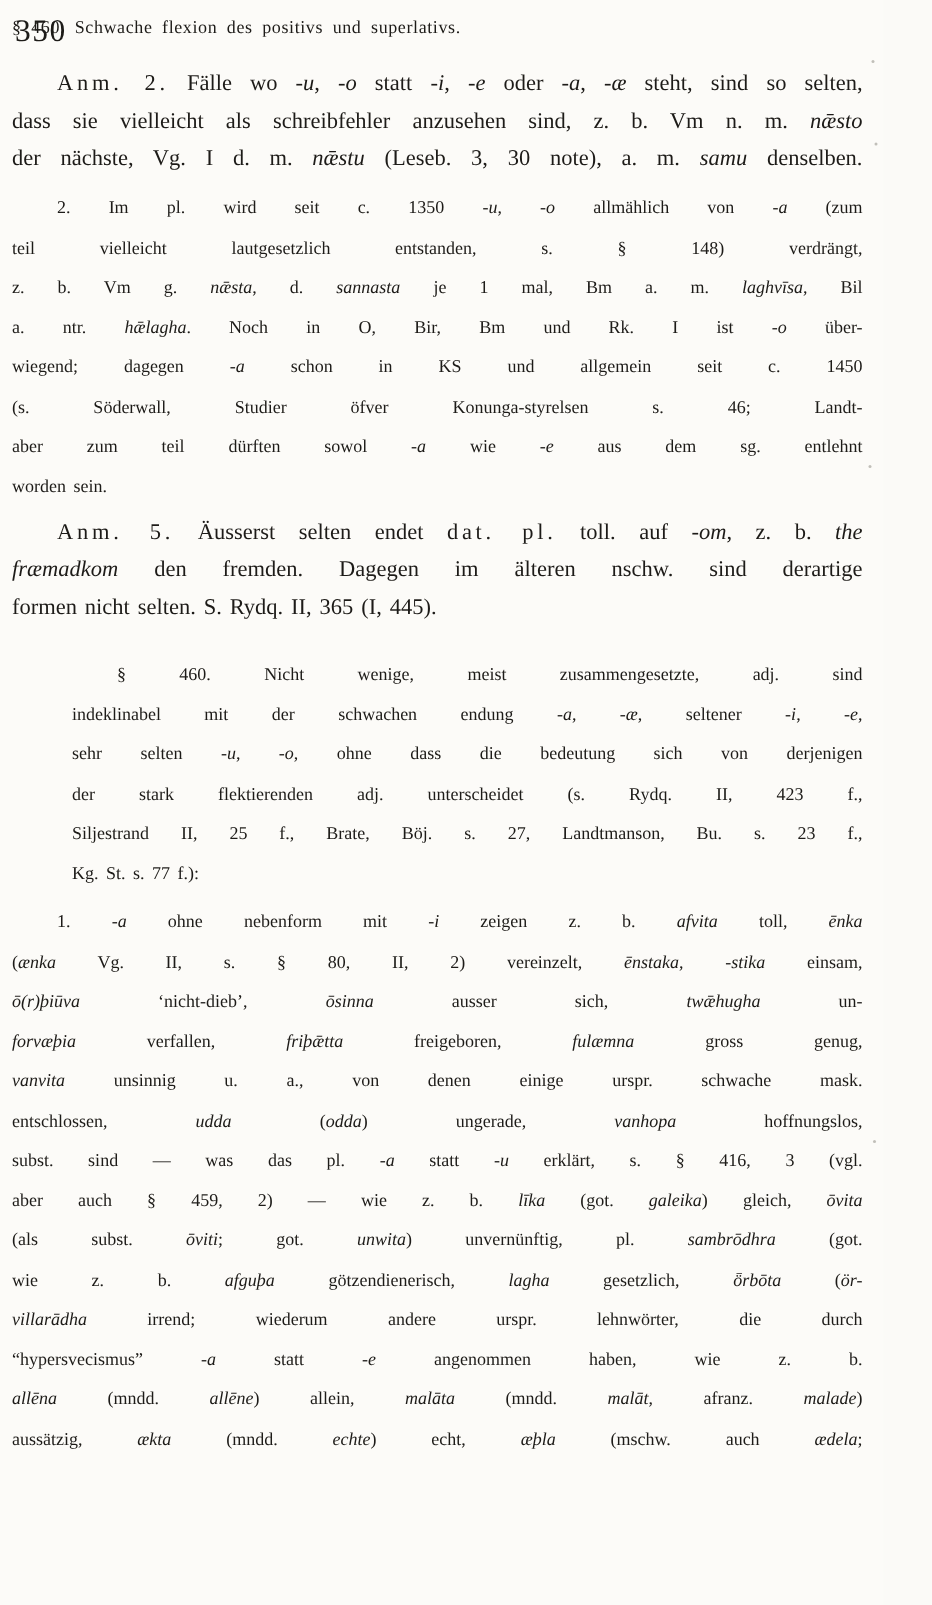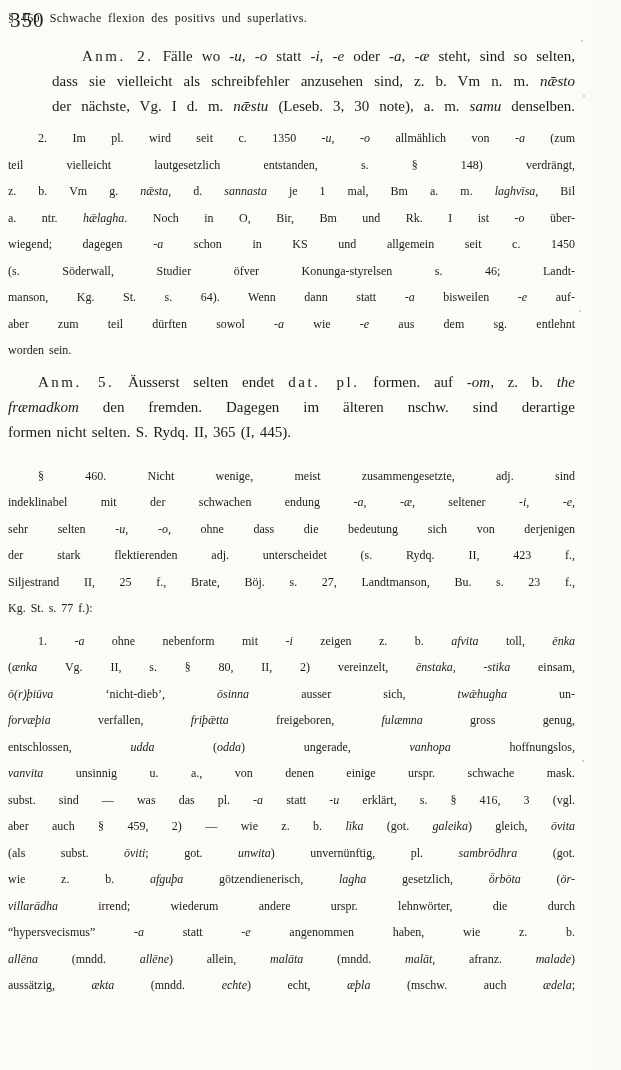--- a/index.html
+++ b/index.html
@@ -50,24 +50,24 @@
   .main {
     font-size: 12px;
     line-height: 26.5px;
     word-spacing: 2px;
   }
   .small {
     font-size: 15px;
     line-height: 25px;
     word-spacing: 1.5px;
   }
-  .anm2  { margin-top: 10px; margin-left: 44px; }
+  .anm2  { margin-top: 10px; }
   .para2 { margin-top: 6px; }
   .anm3  { margin-top: 6px; }
-  .s460  { margin-top: 18px; }
+  .s460  { margin-top: 18px; margin-left: 40px; }
   .item1 { margin-top: 6px; }
   .sperr { letter-spacing: 2.5px; }
   i { font-style: italic; }
   
   .speck {
     position: absolute;
     background: #9a9890;
     border-radius: 50%;
     width: 2px; height: 2px;
     opacity: 0.6;
@@ -93,47 +93,46 @@
       <div class="line"><span>der nächste, Vg. I d. m. </span><i>nǣstu</i><span> (Leseb. 3, 30 note), a. m. </span><i>samu</i><span> denselben.</span></div>
     </div>
 
   <div class="para main para2">
       <div class="line indent"><span>2.  Im pl. wird seit c. 1350 </span><i>-u</i><span>, </span><i>-o</i><span> allmählich von </span><i>-a</i><span> (zum</span></div>
       <div class="line"><span>teil vielleicht lautgesetzlich entstanden, s. § 148) verdrängt,</span></div>
       <div class="line"><span>z. b. Vm g. </span><i>nǣsta</i><span>, d. </span><i>sannasta</i><span> je 1 mal, Bm a. m. </span><i>laghvīsa</i><span>, Bil</span></div>
       <div class="line"><span>a. ntr. </span><i>hǣlagha</i><span>.  Noch in O, Bir, Bm und Rk. I ist </span><i>-o</i><span> über-</span></div>
       <div class="line"><span>wiegend; dagegen </span><i>-a</i><span> schon in KS und allgemein seit c. 1450</span></div>
       <div class="line"><span>(s. Söderwall, Studier öfver Konunga-styrelsen s. 46; Landt-</span></div>
-      <div class="line"><span>manson, Kg. St. s. 64).  Wenn dann statt </span><i>-a</i><span> bisweilen </span><i>-e</i><span> auf-</span></div>
       <div class="line"><span>aber zum teil dürften sowol </span><i>-a</i><span> wie </span><i>-e</i><span> aus dem sg. entlehnt</span></div>
       <div class="line last"><span>worden sein.</span></div>
     </div>
 
   <div class="para small anm3">
-      <div class="line indent"><span class="sperr">Anm. 5.</span><span>  Äusserst selten endet </span><span class="sperr">dat. pl.</span><span> formen. auf </span><i>-om</i><span>, z. b. </span><i>the</i></div>
+      <div class="line indent"><span class="sperr">Anm. 5.</span><span>  Äusserst selten endet </span><span class="sperr">dat. pl.</span><span> toll. auf </span><i>-om</i><span>, z. b. </span><i>the</i></div>
       <div class="line"><i>fræmadkom</i><span> den fremden.  Dagegen im älteren nschw. sind derartige</span></div>
       <div class="line last"><span>formen nicht selten.  S. Rydq. II, 365 (I, 445).</span></div>
     </div>
 
   <div class="para main s460">
       <div class="line indent"><span>§ 460.  Nicht wenige, meist zusammengesetzte, adj. sind</span></div>
       <div class="line"><span>indeklinabel mit der schwachen endung </span><i>-a</i><span>, </span><i>-æ</i><span>, seltener </span><i>-i</i><span>, </span><i>-e</i><span>,</span></div>
       <div class="line"><span>sehr selten </span><i>-u</i><span>, </span><i>-o</i><span>, ohne dass die bedeutung sich von derjenigen</span></div>
       <div class="line"><span>der stark flektierenden adj. unterscheidet (s. Rydq. II, 423 f.,</span></div>
       <div class="line"><span>Siljestrand II, 25 f., Brate, Böj. s. 27, Landtmanson, Bu. s. 23 f.,</span></div>
       <div class="line last"><span>Kg. St. s. 77 f.):</span></div>
     </div>
 
   <div class="para main item1">
       <div class="line indent"><span>1.  </span><i>-a</i><span> ohne nebenform mit </span><i>-i</i><span> zeigen z. b. </span><i>afvita</i><span> toll, </span><i>ēnka</i></div>
       <div class="line"><span>(</span><i>ænka</i><span> Vg. II, s. § 80, II, 2) vereinzelt, </span><i>ēnstaka</i><span>, </span><i>-stika</i><span> einsam,</span></div>
       <div class="line"><i>ō(r)þiūva</i><span> ‘nicht-dieb’, </span><i>ōsinna</i><span> ausser sich, </span><i>twǣhugha</i><span> un-</span></div>
       <div class="line"><i>forvæþia</i><span> verfallen, </span><i>friþǣtta</i><span> freigeboren, </span><i>fulæmna</i><span> gross genug,</span></div>
+      <div class="line"><i>vanvita</i><span> unsinnig u. a., von denen einige urspr. schwache mask.</span></div>
       <div class="line"><span>entschlossen, </span><i>udda</i><span> (</span><i>odda</i><span>) ungerade, </span><i>vanhopa</i><span> hoffnungslos,</span></div>
-      <div class="line"><i>vanvita</i><span> unsinnig u. a., von denen einige urspr. schwache mask.</span></div>
       <div class="line"><span>subst. sind — was das pl. </span><i>-a</i><span> statt </span><i>-u</i><span> erklärt, s. § 416, 3 (vgl.</span></div>
       <div class="line"><span>aber auch § 459, 2) — wie z. b. </span><i>līka</i><span> (got. </span><i>galeika</i><span>) gleich, </span><i>ōvita</i></div>
       <div class="line"><span>(als subst. </span><i>ōviti</i><span>; got. </span><i>unwita</i><span>) unvernünftig, pl. </span><i>sambrōdhra</i><span> (got.</span></div>
       <div class="line"><span>wie z. b. </span><i>afguþa</i><span> götzendienerisch, </span><i>lagha</i><span> gesetzlich, </span><i>ȫrbōta</i><span> (</span><i>ör-</i></div>
       <div class="line"><i>villarādha</i><span> irrend; wiederum andere urspr. lehnwörter, die durch</span></div>
       <div class="line"><span>“hypersvecismus” </span><i>-a</i><span> statt </span><i>-e</i><span> angenommen haben, wie z. b.</span></div>
       <div class="line"><i>allēna</i><span> (mndd. </span><i>allēne</i><span>) allein, </span><i>malāta</i><span> (mndd. </span><i>malāt</i><span>, afranz. </span><i>malade</i><span>)</span></div>
       <div class="line"><span>aussätzig, </span><i>ækta</i><span> (mndd. </span><i>echte</i><span>) echt, </span><i>æþla</i><span> (mschw. auch </span><i>ædela</i><span>;</span></div>
     </div>
 

